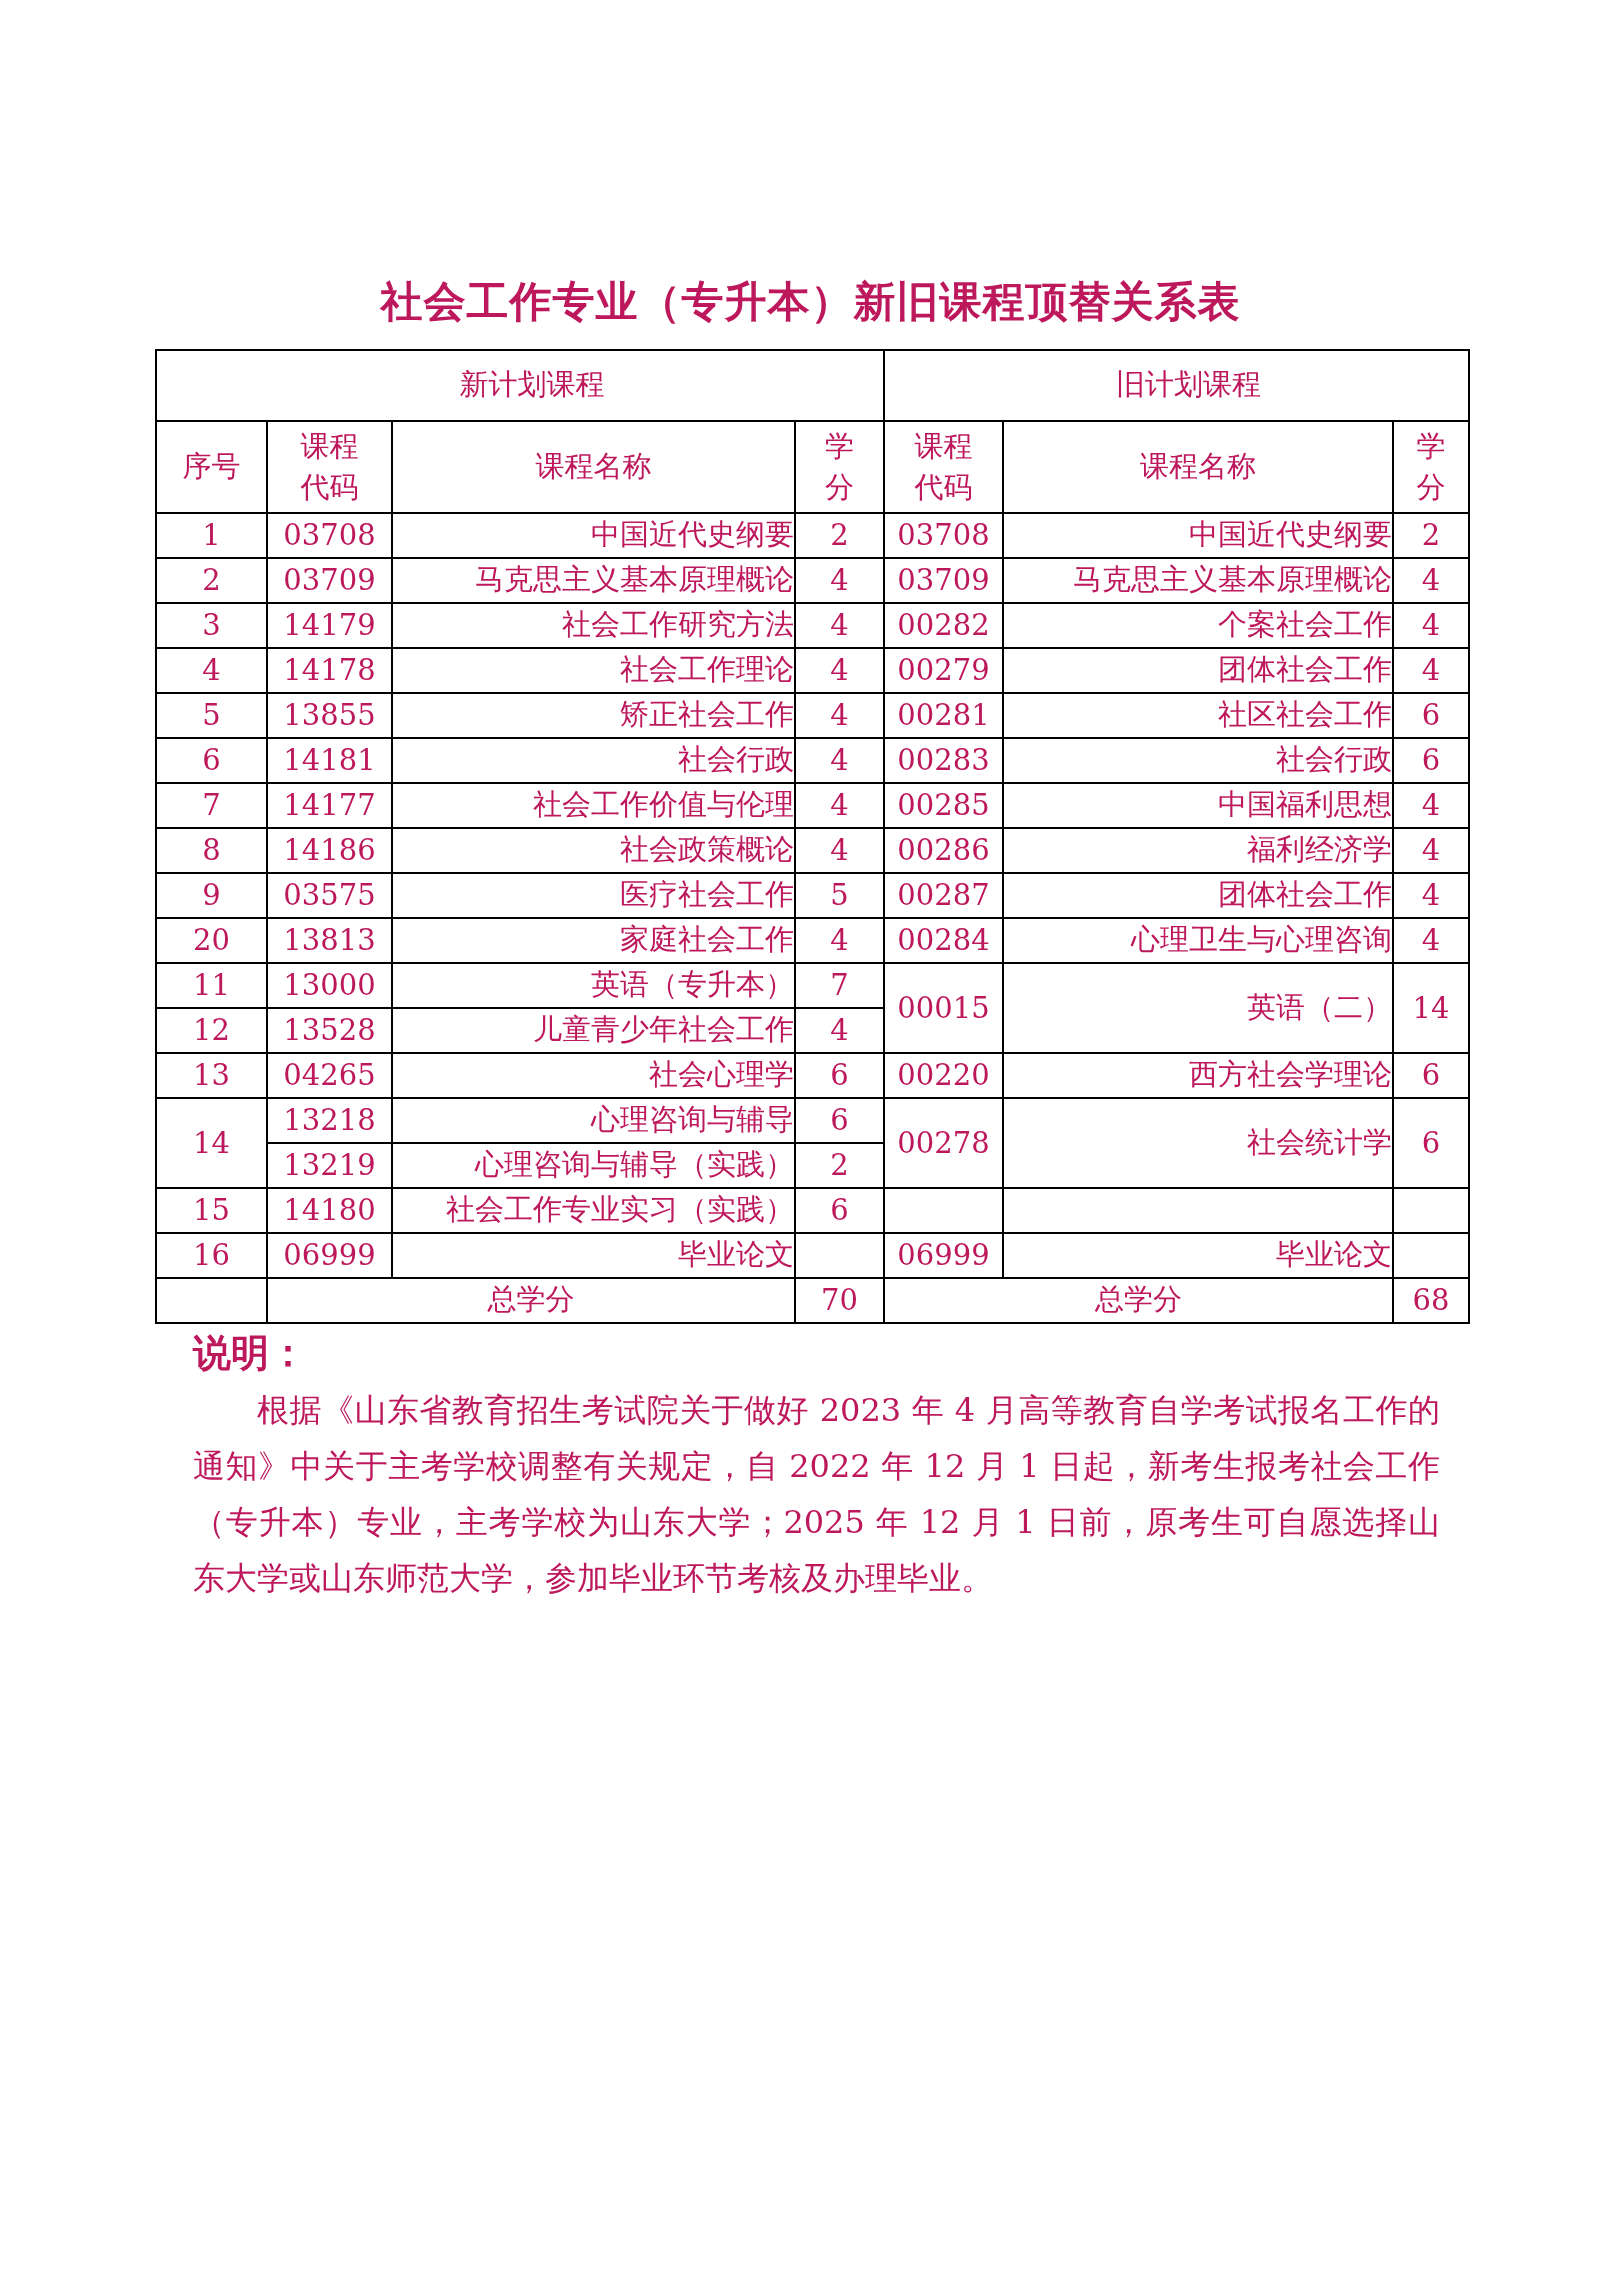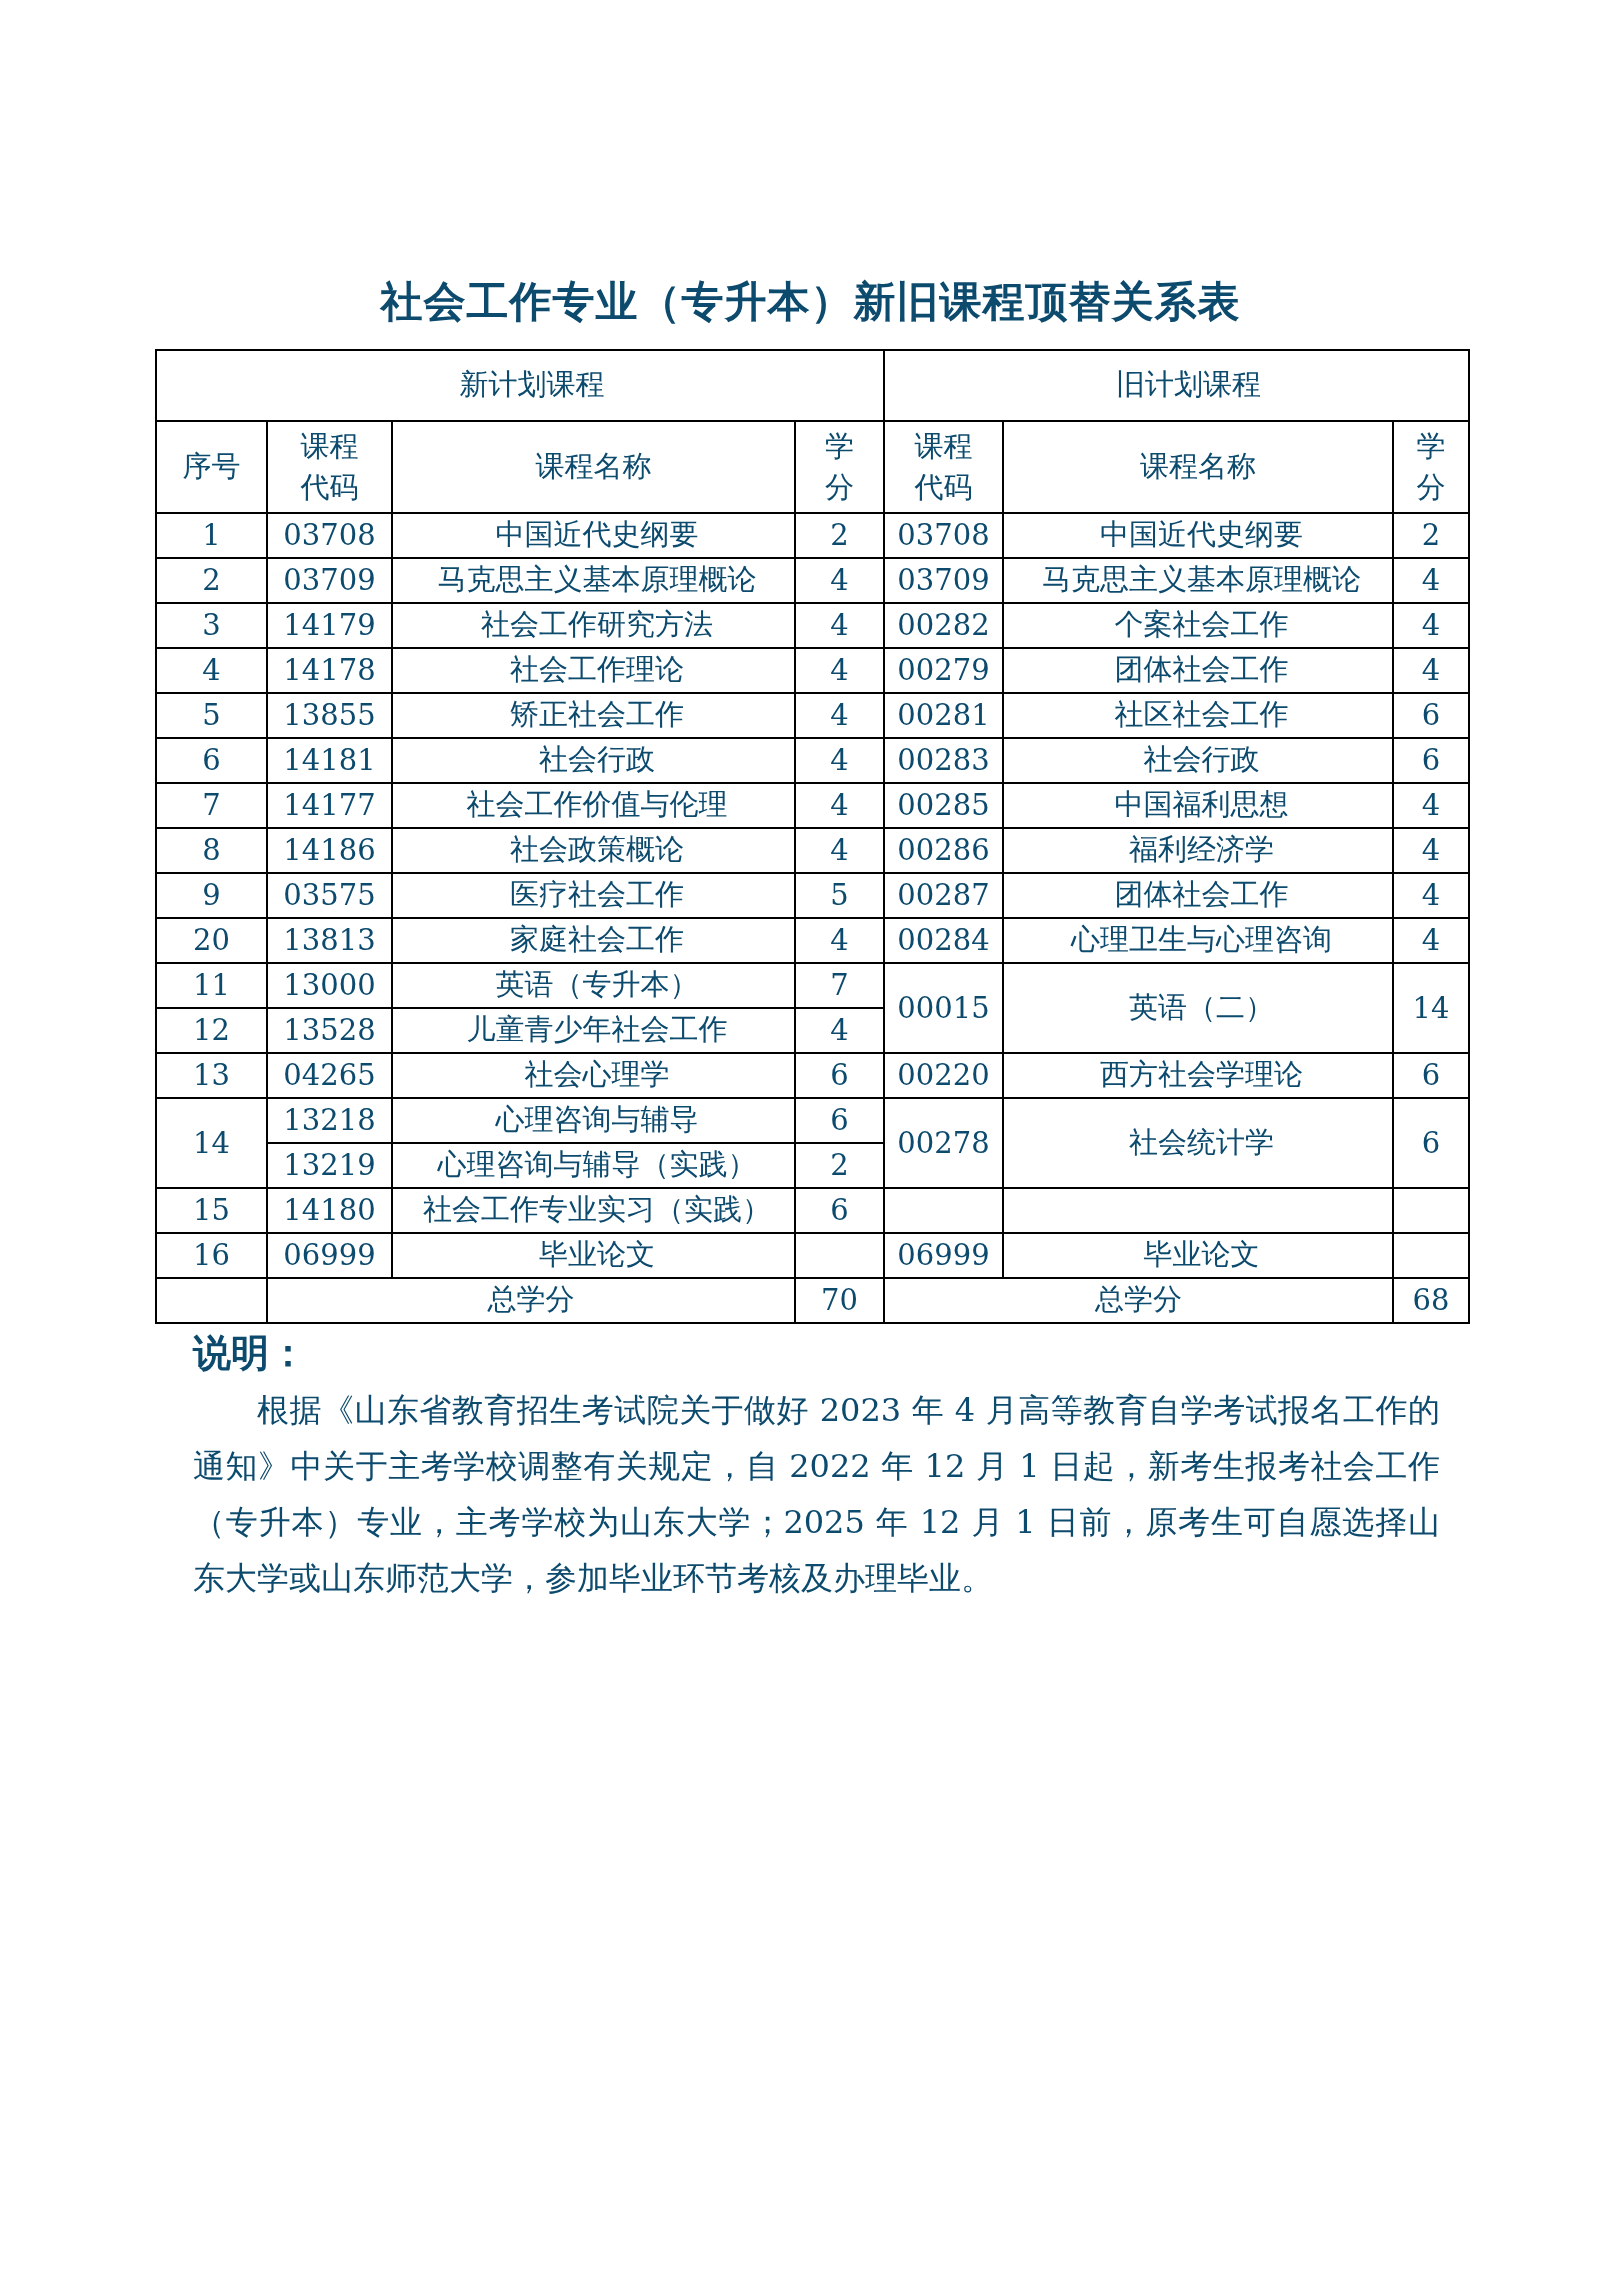--- a/index.html
+++ b/index.html
@@ -1,21 +1,21 @@
 <!DOCTYPE html>
 <html><head>
 <meta charset="utf-8">
 <style>
   html, body { margin: 0; padding: 0; background: #ffffff; }
   .page {
     position: relative;
     width: 1621px;
     height: 1906px;
     background: #ffffff;
-    color: #0c4a6e;
+    color: #be185d;
     font-family: "DejaVu Serif", "Liberation Serif", serif;
     overflow: hidden;
   }
   .doc-title {
     margin: 0;
     padding-top: 276px;
     text-align: center;
     font-size: 42px;
     line-height: 51px;
     font-weight: bold;
@@ -34,21 +34,21 @@
     font-weight: normal;
     padding: 0;
     overflow: hidden;
     white-space: nowrap;
     text-align: center;
     vertical-align: middle;
   }
   .course-table thead tr.group-row th { height: 69px; border-bottom: 2.9px solid #000; padding-left: 24px; }
   .course-table thead tr.cols-row th  { height: 90px; border-bottom: 2.9px solid #000; }
   .course-table tbody tr { height: 45px; }
-  .course-table td.name { text-align: center; padding-left: 7px; }
+  .course-table td.name { text-align: right; padding-left: 7px; }
   .mid { border-right: 2.9px solid #000; }
   .dash-b { border-bottom: 2px dashed #333; }
   .dash-t { border-top: 2px dashed #333; }
   .wrap2 { display: inline-block; width: 2.35em; line-height: 1.4; white-space: normal; }
   .wrap1 { display: inline-block; width: 1.15em; line-height: 1.4; white-space: normal; }
   .notes {
     position: absolute;
     left: 193px;
     top: 1329px;
     width: 1247px;

